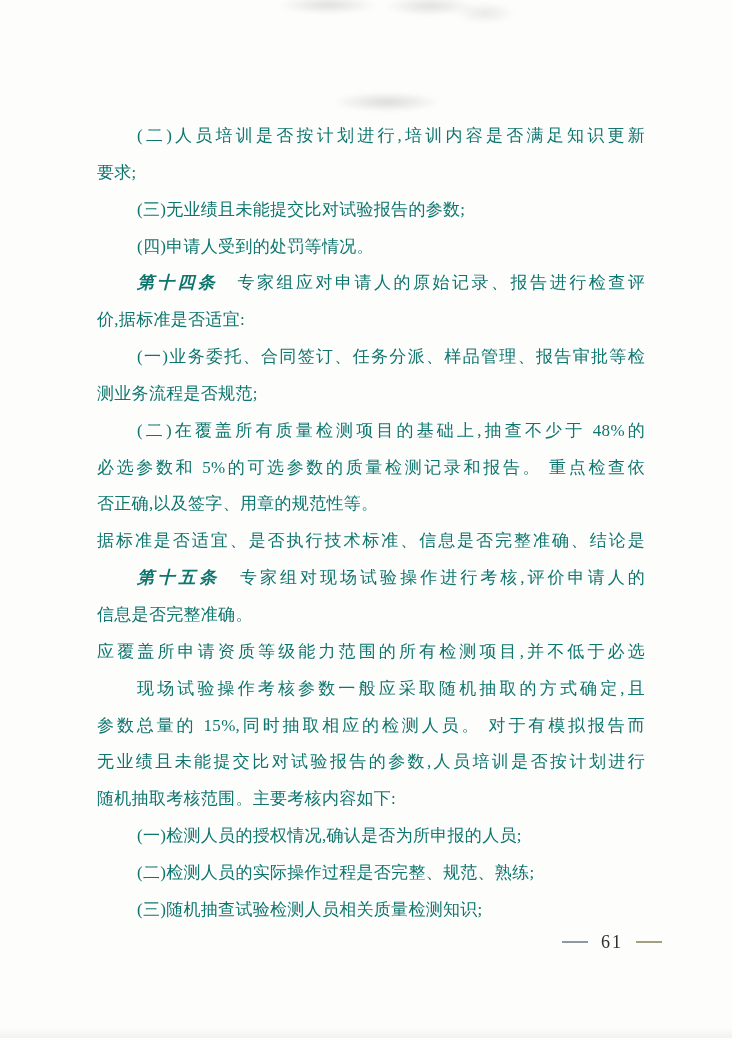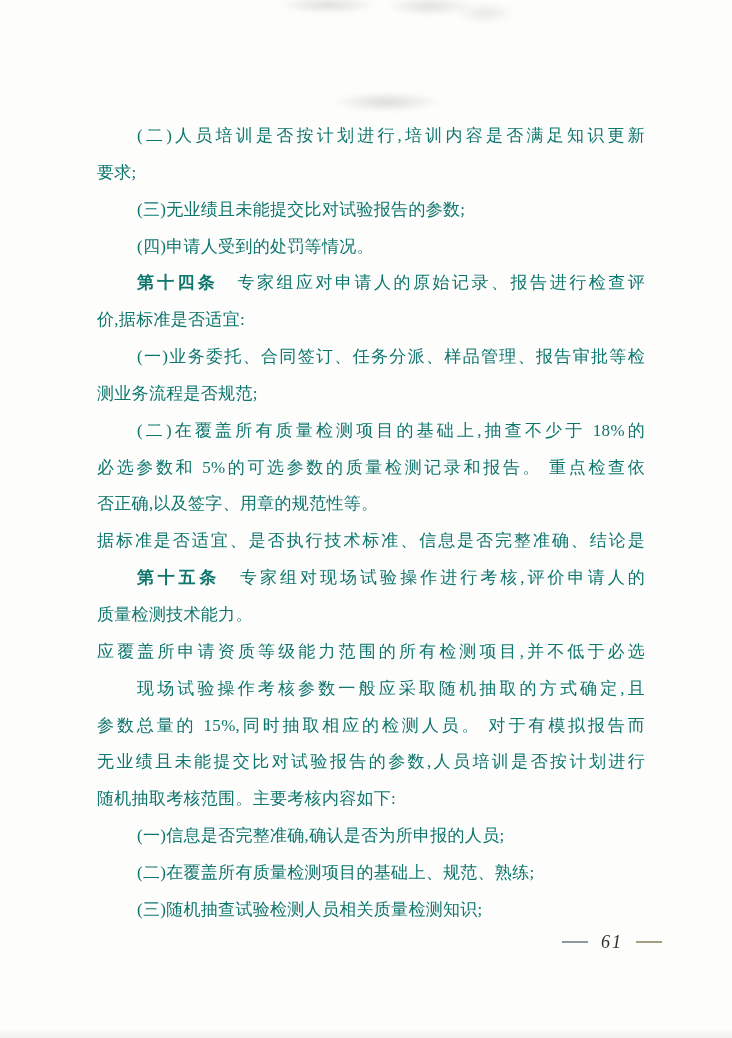--- a/index.html
+++ b/index.html
@@ -50,33 +50,32 @@
     overflow: visible;
   }
   .line.justify {
     white-space: normal;
     text-align: justify;
     text-align-last: justify;
     text-justify: inter-character;
   }
   .line.indent { padding-left: 40px; }
   .line.justify.indent { width: 508px; }
-  .seg.bold { font-weight: bold; letter-spacing: 1px; }
+  .seg.bold { font-weight: bold; letter-spacing: 1px; font-style: italic; }
 
   .page-number {
     position: absolute;
     top: 929px;
     right: 70px;
     height: 26px;
     line-height: 26px;
     font-size: 18px;
     display: flex;
     align-items: center;
     gap: 13px;
-    font-style: italic;
   }
   .pn-dash {
     display: inline-block;
     width: 26px;
     height: 2px;
   }
   .pn-dash.left  { background: #8f97a0; }
   .pn-dash.right { background: #a59e82; }
   .pn-value { color: #2e2e2e; letter-spacing: 2px; }
 
@@ -101,33 +100,33 @@
 
   <div class="content">
       <div class="line indent justify"><span class="seg">(二)人员培训是否按计划进行,培训内容是否满足知识更新</span></div>
       <div class="line"><span class="seg">要求;</span></div>
       <div class="line indent"><span class="seg">(三)无业绩且未能提交比对试验报告的参数;</span></div>
       <div class="line indent"><span class="seg">(四)申请人受到的处罚等情况。</span></div>
       <div class="line indent justify"><span class="seg bold">第十四条</span><span class="seg">　专家组应对申请人的原始记录、报告进行检查评</span></div>
       <div class="line"><span class="seg">价,据标准是否适宜:</span></div>
       <div class="line indent justify"><span class="seg">(一)业务委托、合同签订、任务分派、样品管理、报告审批等检</span></div>
       <div class="line"><span class="seg">测业务流程是否规范;</span></div>
-      <div class="line indent justify"><span class="seg">(二)在覆盖所有质量检测项目的基础上,抽查不少于 18%的</span></div>
+      <div class="line indent justify"><span class="seg">(二)在覆盖所有质量检测项目的基础上,抽查不少于 48%的</span></div>
       <div class="line justify"><span class="seg">必选参数和 5%的可选参数的质量检测记录和报告。 重点检查依</span></div>
       <div class="line"><span class="seg">否正确,以及签字、用章的规范性等。</span></div>
       <div class="line justify"><span class="seg">据标准是否适宜、是否执行技术标准、信息是否完整准确、结论是</span></div>
       <div class="line indent justify"><span class="seg bold">第十五条</span><span class="seg">　专家组对现场试验操作进行考核,评价申请人的</span></div>
-      <div class="line"><span class="seg">质量检测技术能力。</span></div>
+      <div class="line"><span class="seg">信息是否完整准确。</span></div>
       <div class="line justify"><span class="seg">应覆盖所申请资质等级能力范围的所有检测项目,并不低于必选</span></div>
       <div class="line indent justify"><span class="seg">现场试验操作考核参数一般应采取随机抽取的方式确定,且</span></div>
       <div class="line justify"><span class="seg">参数总量的 15%,同时抽取相应的检测人员。 对于有模拟报告而</span></div>
       <div class="line justify"><span class="seg">无业绩且未能提交比对试验报告的参数,人员培训是否按计划进行</span></div>
       <div class="line"><span class="seg">随机抽取考核范围。主要考核内容如下:</span></div>
-      <div class="line indent"><span class="seg">(一)信息是否完整准确,确认是否为所申报的人员;</span></div>
-      <div class="line indent"><span class="seg">(二)在覆盖所有质量检测项目的基础上、规范、熟练;</span></div>
+      <div class="line indent"><span class="seg">(一)检测人员的授权情况,确认是否为所申报的人员;</span></div>
+      <div class="line indent"><span class="seg">(二)检测人员的实际操作过程是否完整、规范、熟练;</span></div>
       <div class="line indent"><span class="seg">(三)随机抽查试验检测人员相关质量检测知识;</span></div>
     </div>
 
   <div class="page-number">
     <span class="pn-dash left"></span>
     <span class="pn-value">61</span>
     <span class="pn-dash right"></span>
   </div>
 
   <div class="bottom-edge"></div>

